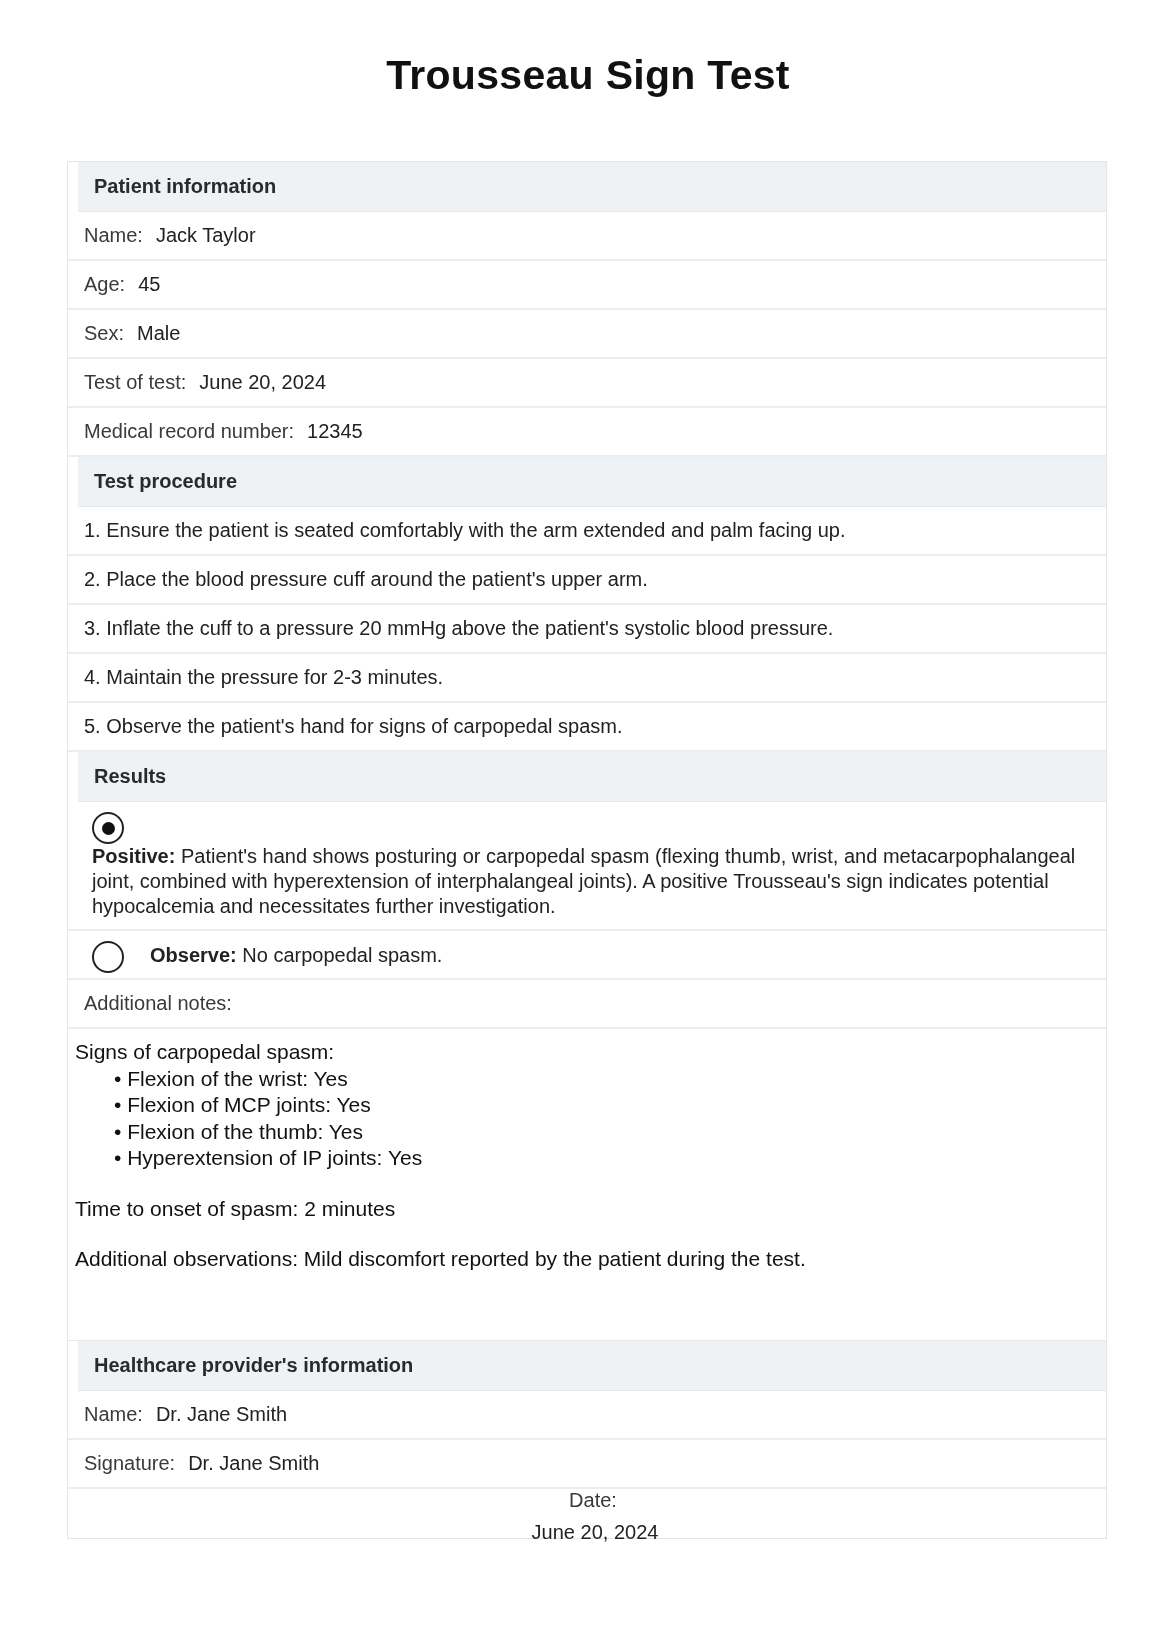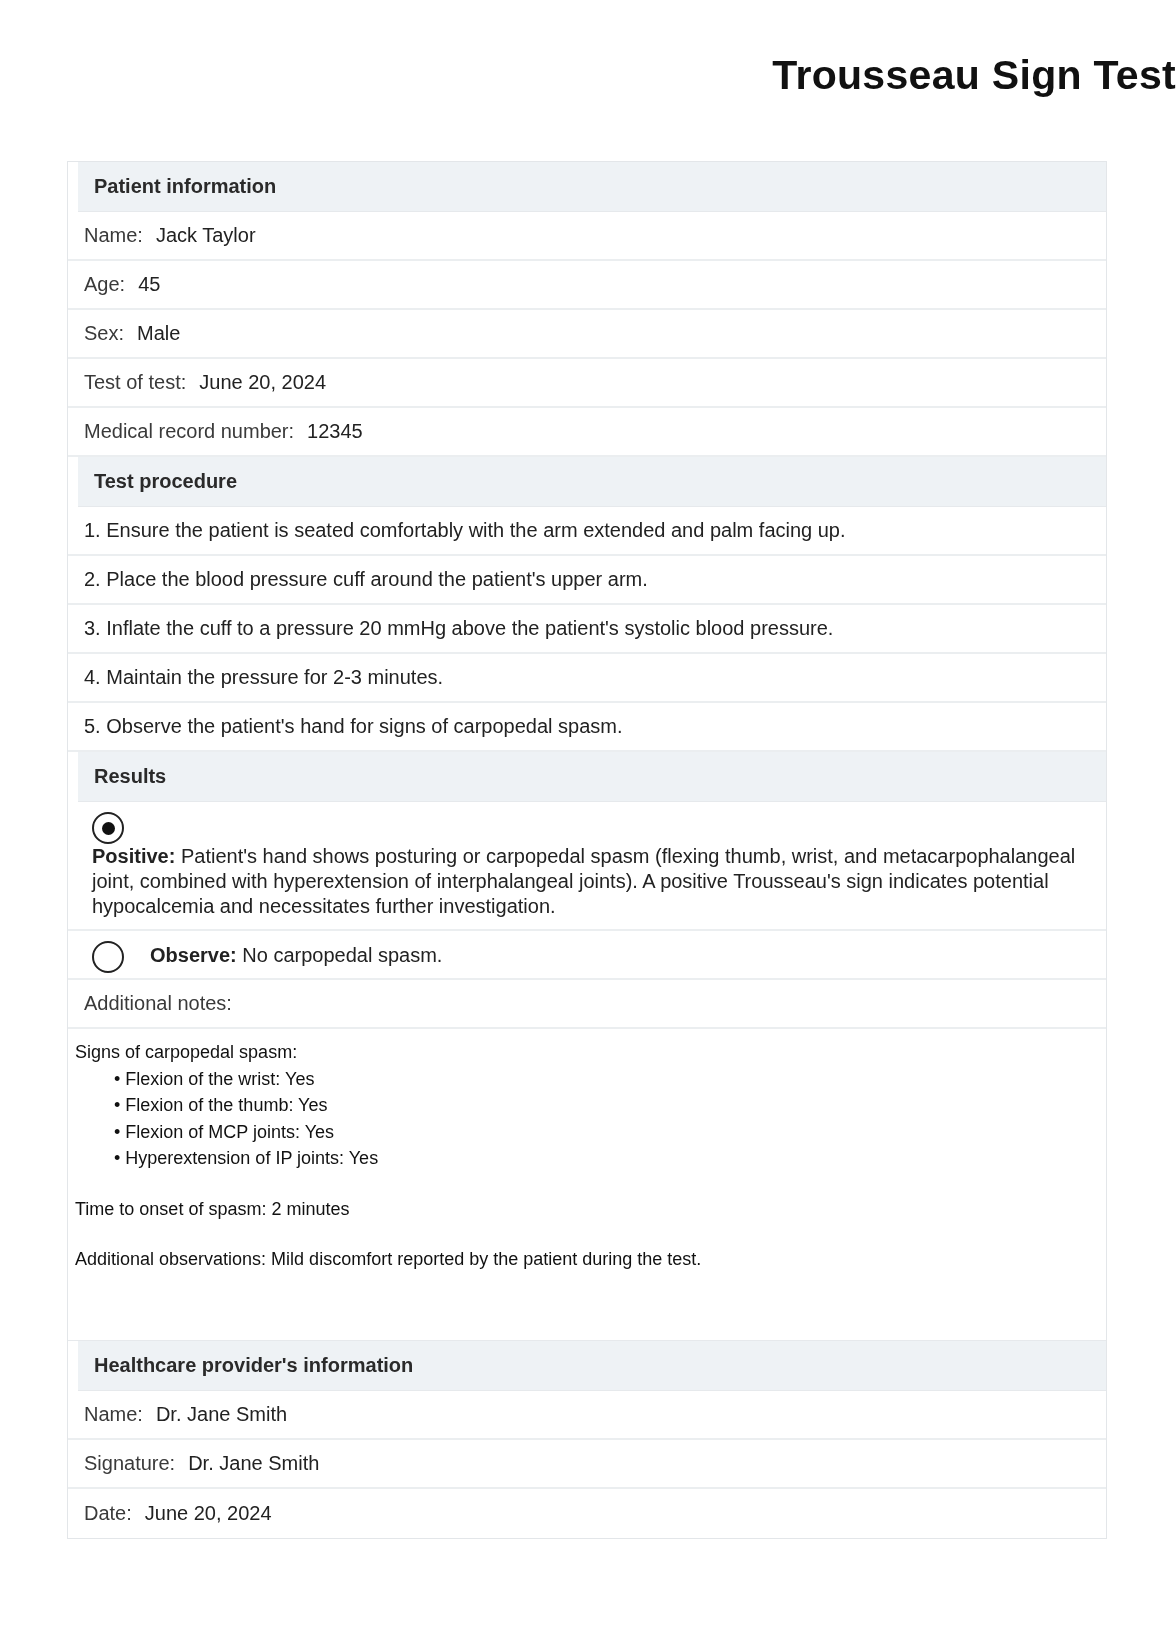--- a/index.html
+++ b/index.html
@@ -2,21 +2,21 @@
 <html><head>
   <meta charset="utf-8">
   <style>
     html, body { margin: 0; padding: 0; background: #ffffff; }
     body {
       width: 1176px; height: 1630px; position: relative;
       font-family: "Liberation Sans", sans-serif; color: #222;
     }
     .title {
       position: absolute; top: 52px; left: 0; width: 1176px;
-      text-align: right; font-size: 41px; font-weight: bold; color: #111;
+      text-align: center; font-size: 41px; font-weight: bold; color: #111;
       letter-spacing: 0.3px;
     }
     .form {
       position: absolute; left: 67px; top: 161px; width: 1040px;
       border: 1px solid #e3e6e9; box-sizing: border-box;
     }
     .sec-header {
       background: #eef2f5; height: 50px; box-sizing: border-box;
       padding-left: 16px; display: flex; align-items: center;
       font-size: 20px; font-weight: bold; color: #2a2a2a;
@@ -36,21 +36,21 @@
       font-size: 20px; line-height: 25px;
     }
     .radio {
       width: 32px; height: 32px; border: 2.5px solid #222; border-radius: 50%;
       box-sizing: border-box; flex: 0 0 auto; margin-right: 26px; margin-top: -2px;
       display: flex; align-items: center; justify-content: center;
     }
     .radio .dot { width: 13px; height: 13px; border-radius: 50%; background: #111; }
     .radio-text b { color: #222; }
     .notes-body {
-      padding: 10px 8px 0 7px; font-size: 18px; line-height: 26.5px;
+      padding: 10px 8px 0 7px; font-size: 21px; line-height: 26.5px;
       color: #111; height: 312px; box-sizing: border-box;
       border-bottom: 1px solid #e6e9ec;
     }
     .notes-body .bullet { padding-left: 6px; margin-left: 33px; }
     .notes-body .gap { height: 24px; }
   </style>
 </head>
 <body>
 
 <div class="title">Trousseau Sign Test</div>
@@ -102,35 +102,35 @@
       <b>Observe:</b>
       <span>No carpopedal spasm.</span>
     </div>
   </div>
   <div class="row">
     <span class="lbl">Additional notes:</span>
   </div>
   <div class="notes-body">
     <div>Signs of carpopedal spasm:</div>
     <div class="bullet">• Flexion of the wrist: Yes</div>
+    <div class="bullet">• Flexion of MCP joints: Yes</div>
     <div class="bullet">• Flexion of the thumb: Yes</div>
-    <div class="bullet">• Flexion of MCP joints: Yes</div>
     <div class="bullet">• Hyperextension of IP joints: Yes</div>
     <div class="gap"></div>
     <div>Time to onset of spasm: 2 minutes</div>
     <div class="gap"></div>
     <div>Additional observations: Mild discomfort reported by the patient during the test.</div>
   </div>
 
   <div class="sec-header">Healthcare provider's information</div>
   <div class="row">
     <span class="lbl">Name:</span>
     <span class="val">Dr. Jane Smith</span>
   </div>
   <div class="row">
     <span class="lbl">Signature:</span>
     <span class="val">Dr. Jane Smith</span>
   </div>
-  <div class="row" style="border-bottom:none;">
+  <div class="row" style="border-bottom:none;flex-direction:column;">
     <span class="lbl">Date:</span>
     <span class="val">June 20, 2024</span>
   </div>
 </div>
 
 </body></html>

